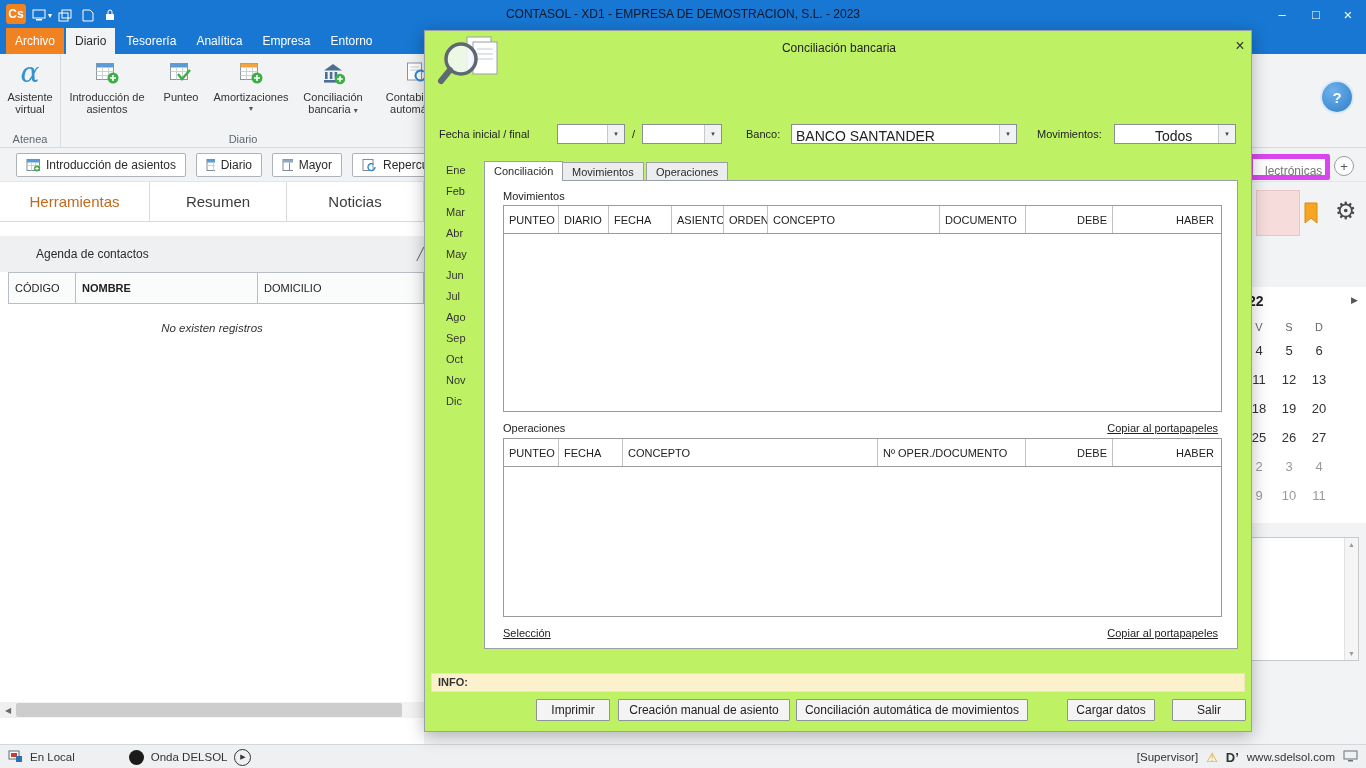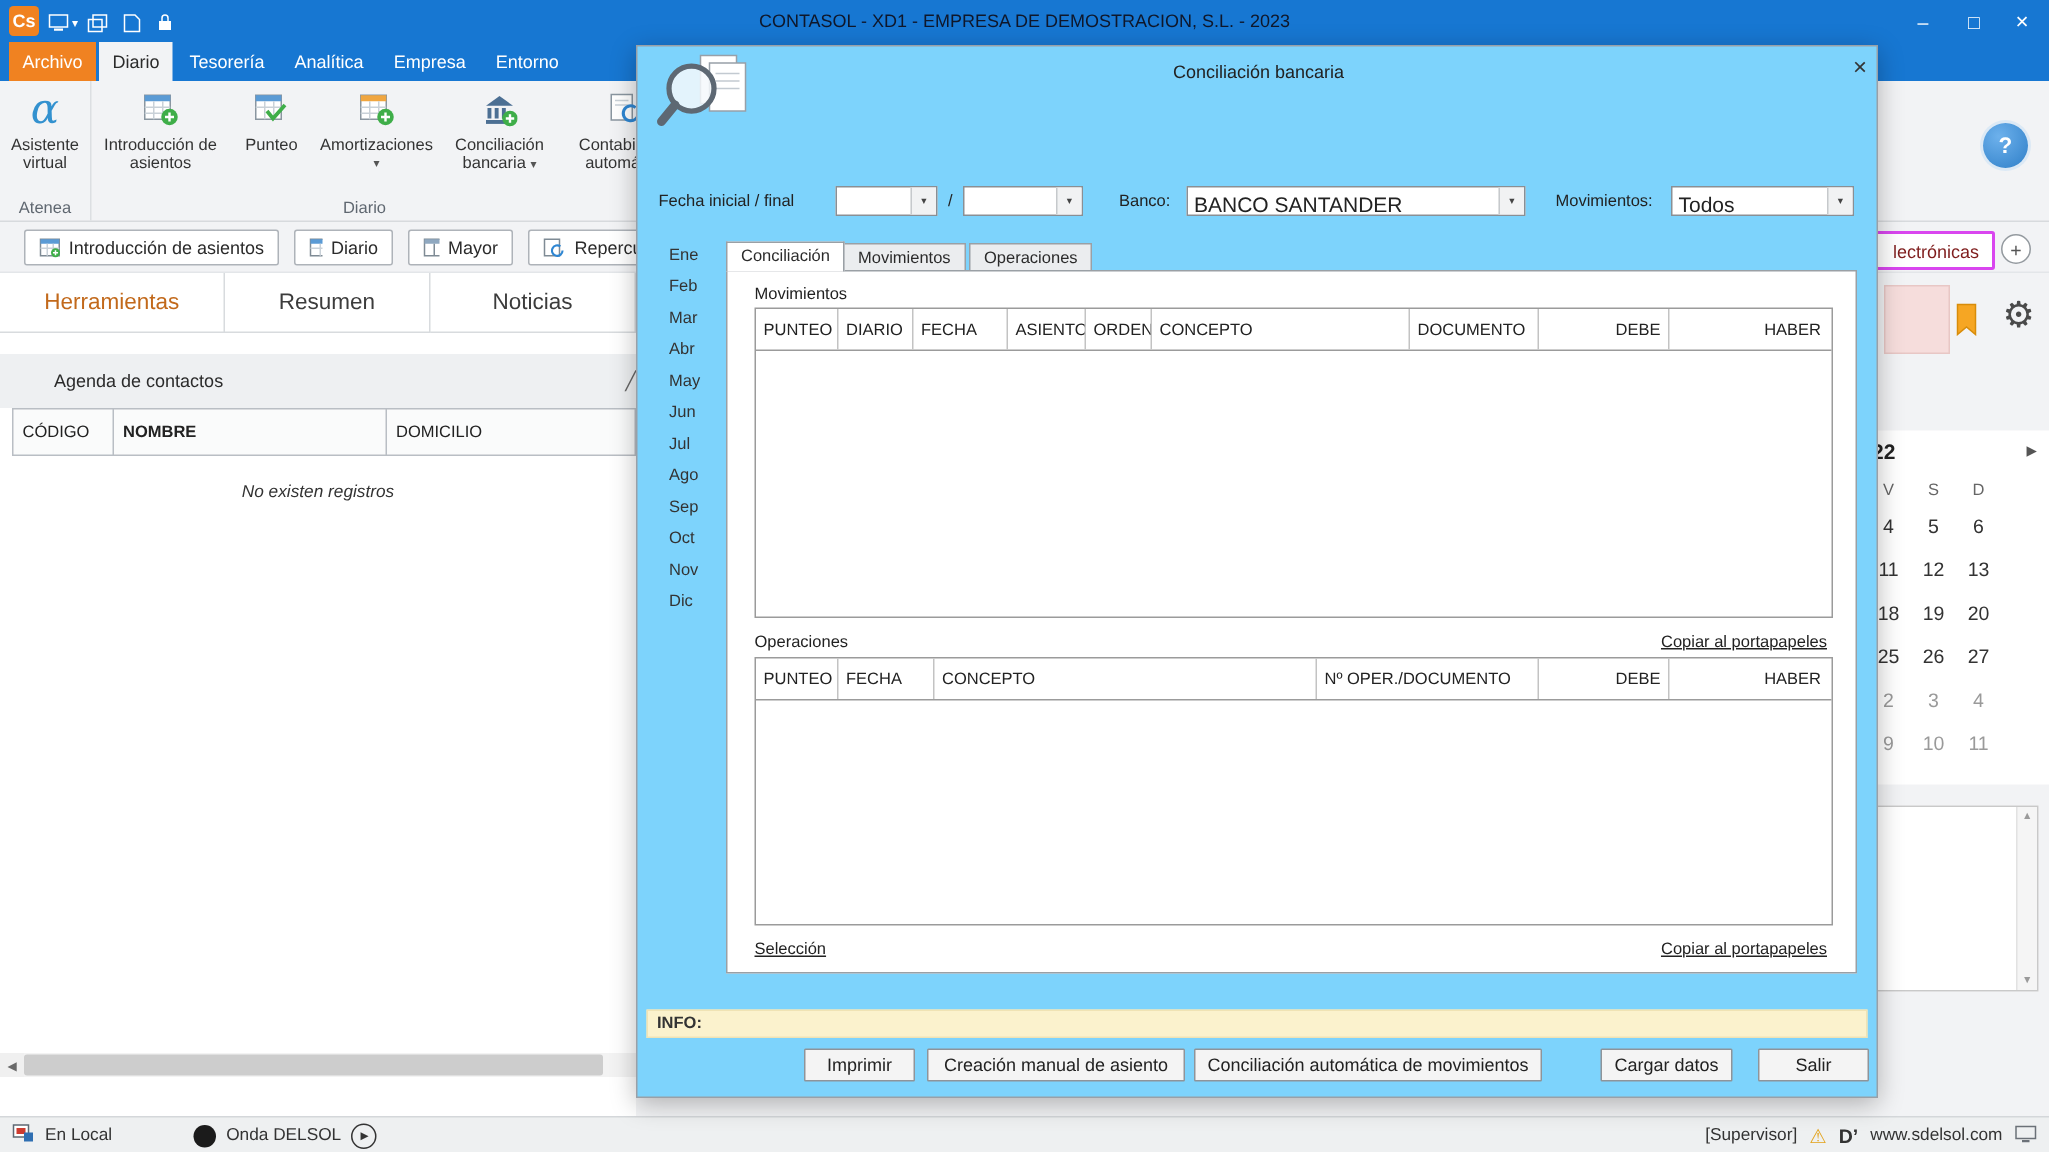--- a/index.html
+++ b/index.html
@@ -53,22 +53,22 @@
   #hscroll .sarrow{position:absolute;left:0;top:0;width:16px;height:16px;background:#f0f0f0;
                    color:#6a6a6a;font-size:8px;display:flex;align-items:center;justify-content:center;}
   #hscroll .thumb{position:absolute;left:16px;top:1px;width:386px;height:14px;background:#cdcdcd;border-radius:2px;}
 
   
   .circle-btn{border-radius:50%;display:flex;align-items:center;justify-content:center;}
   #help-circle{left:1322px;top:82px;width:30px;height:30px;color:#fff;font-weight:bold;font-size:15px;
                background:radial-gradient(circle at 35% 30%,#6db1ec,#2f7fc8);box-shadow:0 0 0 2px #dce9f5;}
   #plus-circle{left:1334px;top:156px;width:20px;height:20px;border:1px solid #949a9f;background:#fff;
                color:#555;font-size:13px;}
-  #partial-btn{left:1248px;top:154px;width:82px;height:26px;background:#fff;border:2px solid #d946ef;
-               border-radius:2px;font-size:12px;line-height:24px;padding-left:12px;color:#7f1d1d;white-space:nowrap;}
+  #partial-btn{left:1248px;top:154px;width:82px;height:26px;background:#fff;border:5px solid #d946ef;
+               border-radius:2px;font-size:12px;line-height:24px;padding-left:12px;color:#737373;white-space:nowrap;}
   #pink-panel{left:1256px;top:190px;width:44px;height:46px;background:#f6dddc;border:1px solid #e8c7c5;}
   #gear{left:1335px;top:199px;font-size:24px;color:#4a4a4a;line-height:24px;}
   #calendar{left:1238px;top:287px;width:128px;height:236px;background:#fff;}
   .cal-head{position:absolute;left:10px;top:6px;font-size:14px;font-weight:600;color:#222;}
   .cal-next{position:absolute;right:8px;top:8px;font-size:9px;color:#555;}
   .cal-cell{position:absolute;width:30px;text-align:center;}
   .cal-wd{font-size:11px;color:#666;}
   .cal-num{font-size:13px;color:#333;}
   .cal-num.muted{color:#9a9a9a;}
   #side-panel{left:1247px;top:537px;width:112px;height:124px;background:#fff;border:1px solid #c9c9c9;}
@@ -79,21 +79,21 @@
   #statusbar{left:0;top:744px;width:1366px;height:24px;background:#eef0f1;border-top:1px solid #d4d7da;}
   .sb-left{position:absolute;left:8px;top:0;height:24px;display:flex;align-items:center;gap:7px;font-size:11.5px;color:#333;}
   .sb-right{position:absolute;right:8px;top:0;height:24px;display:flex;align-items:center;gap:8px;font-size:11.5px;color:#333;}
   .onda-logo{width:15px;height:15px;border-radius:50%;background:#1b1b1b;}
   .play-circle{width:15px;height:15px;border-radius:50%;border:1.5px solid #333;color:#333;font-size:7px;
                display:flex;align-items:center;justify-content:center;}
   .warn{color:#e3a21a;font-size:13px;}
   .dlogo{font-weight:bold;font-size:13px;}
 
   
-  #modal{left:424px;top:30px;width:828px;height:702px;background:#7dd3fc;border:1px solid #99a0a7;
+  #modal{left:424px;top:30px;width:828px;height:702px;background:#bef264;border:1px solid #99a0a7;
          box-shadow:0 4px 16px rgba(0,0,0,.28);z-index:10;}
   #dlg-title{left:0;top:10px;width:828px;text-align:center;font-size:12px;color:#222;}
   #dlg-close{left:806px;top:6px;width:18px;height:18px;font-size:16px;color:#333;display:flex;
              align-items:center;justify-content:center;}
   .dlabel{font-size:11px;color:#222;}
   .combo{position:absolute;height:20px;border:1px solid #8a8f94;background:#fff;display:flex;box-sizing:border-box;}
   .combo .cval{flex:1;font-size:14px;color:#222;padding:3px 4px 0 4px;white-space:nowrap;overflow:hidden;}
   .combo .carr{width:16px;border-left:1px solid #c6c9cc;background:#f1f2f3;font-size:7px;color:#444;
                display:flex;align-items:center;justify-content:center;}
   .month{height:21px;font-size:11px;color:#333;padding-left:5px;}
@@ -380,21 +380,21 @@
   <div class="combo" style="left:217px;top:93px;width:80px;">
     <span class="cval"></span>
     <span class="carr">▾</span>
   </div>
   <div class="abs dlabel" style="left:321px;top:97px;">Banco:</div>
   <div class="combo" style="left:366px;top:93px;width:226px;">
     <span class="cval">BANCO SANTANDER</span>
     <span class="carr">▾</span>
   </div>
   <div class="abs dlabel" style="left:612px;top:97px;">Movimientos:</div>
-  <div class="combo" style="left:689px;top:93px;width:122px;">
+  <div class="combo" style="left:689px;top:93px;width:122px;padding-left:36px;">
     <span class="cval">Todos</span>
     <span class="carr">▾</span>
   </div>
 
   <div class="abs" style="left:16px;top:133px;width:40px;">
     <div class="month">Ene</div>
     <div class="month">Feb</div>
     <div class="month">Mar</div>
     <div class="month">Abr</div>
     <div class="month">May</div>

